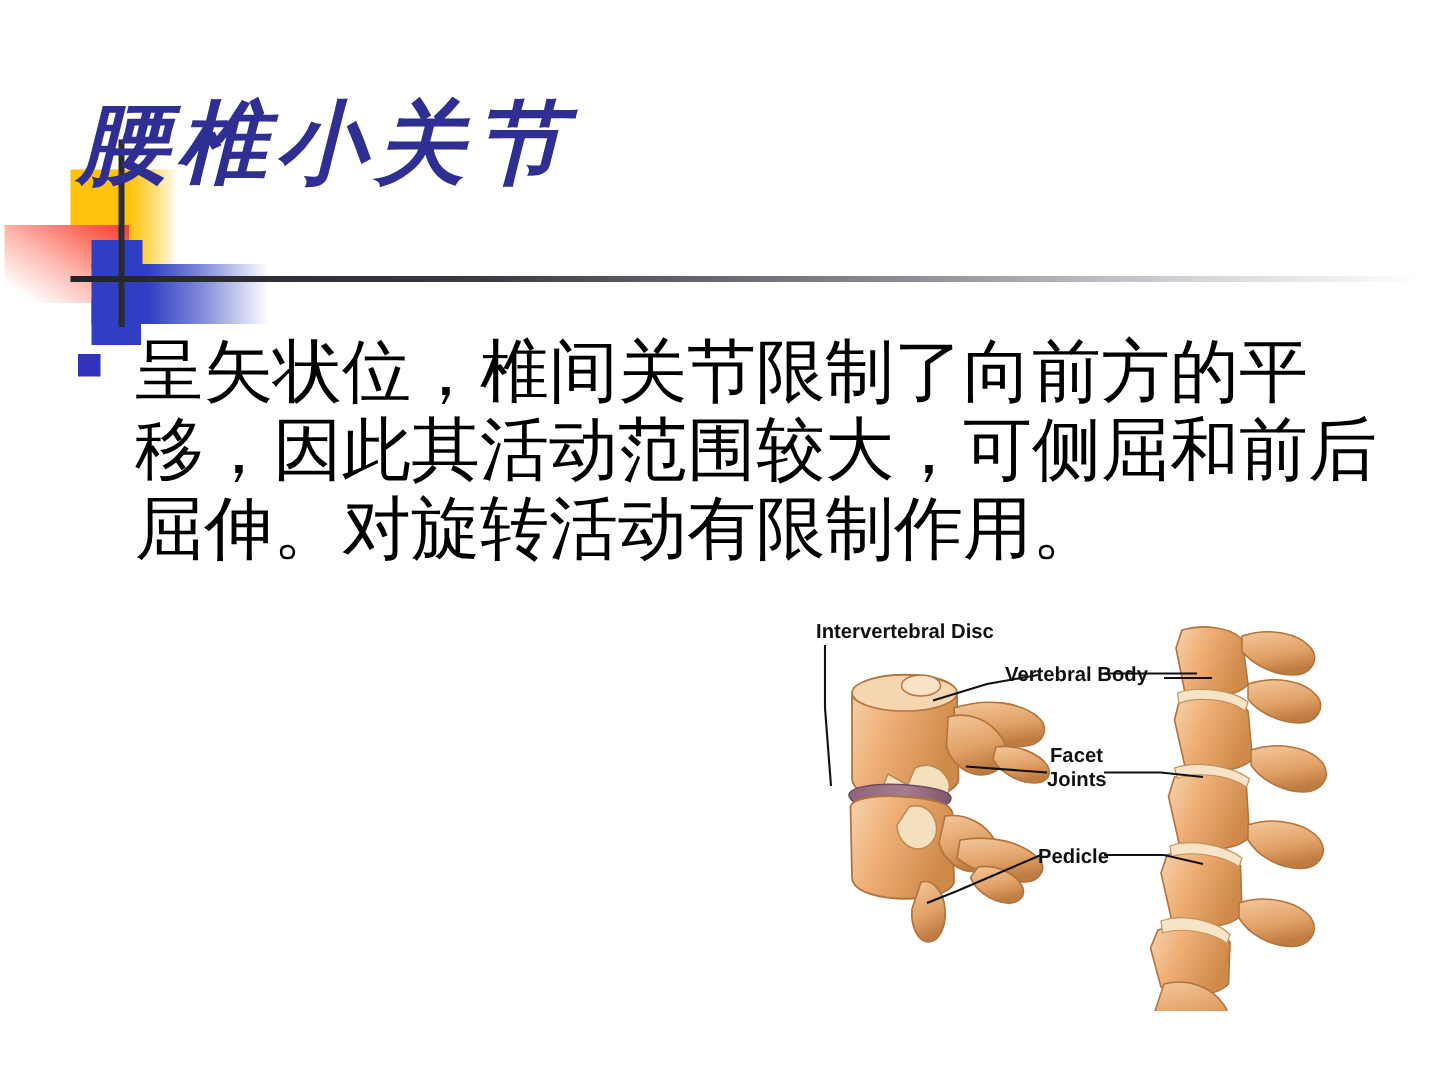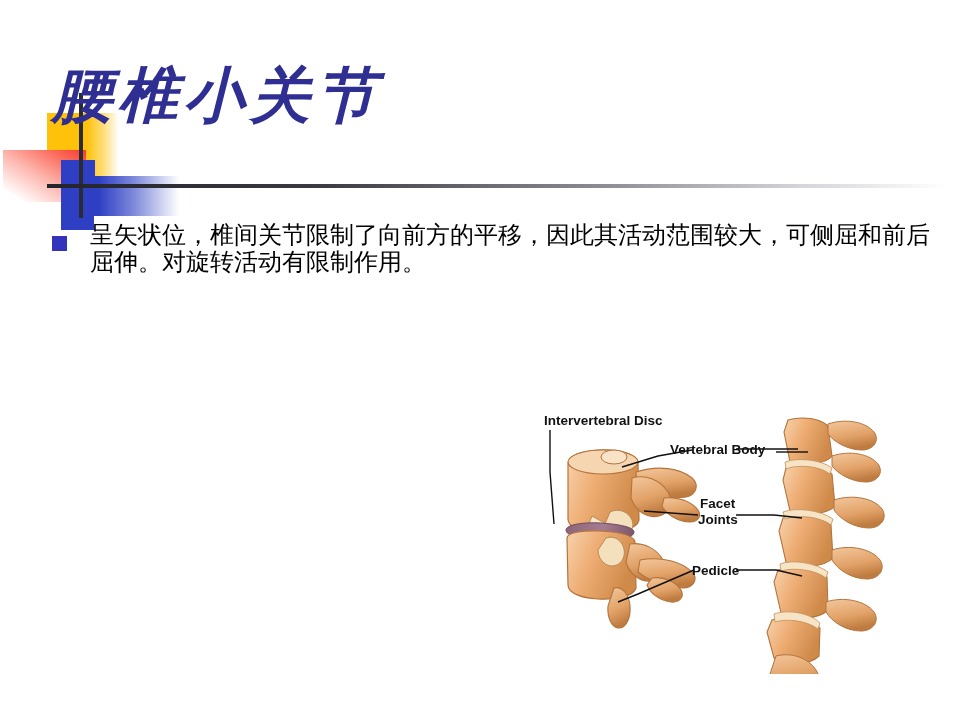--- a/index.html
+++ b/index.html
@@ -108,21 +108,21 @@
     width: 15px;
     height: 15px;
     background: #3333bb;
     margin-top: 14px;
     margin-right: 23px;
   }
 
   .bullet-text {
     flex: 1 1 auto;
     font-family: "Liberation Serif", "DejaVu Serif", serif;
-    font-size: 24px;
+    font-size: 46px;
     line-height: 1.14;
     color: #000000;
     letter-spacing: 0px;
     text-align: left;
   }
 
   
   #anatomy {
     position: absolute;
     left: 540px; top: 412px;

